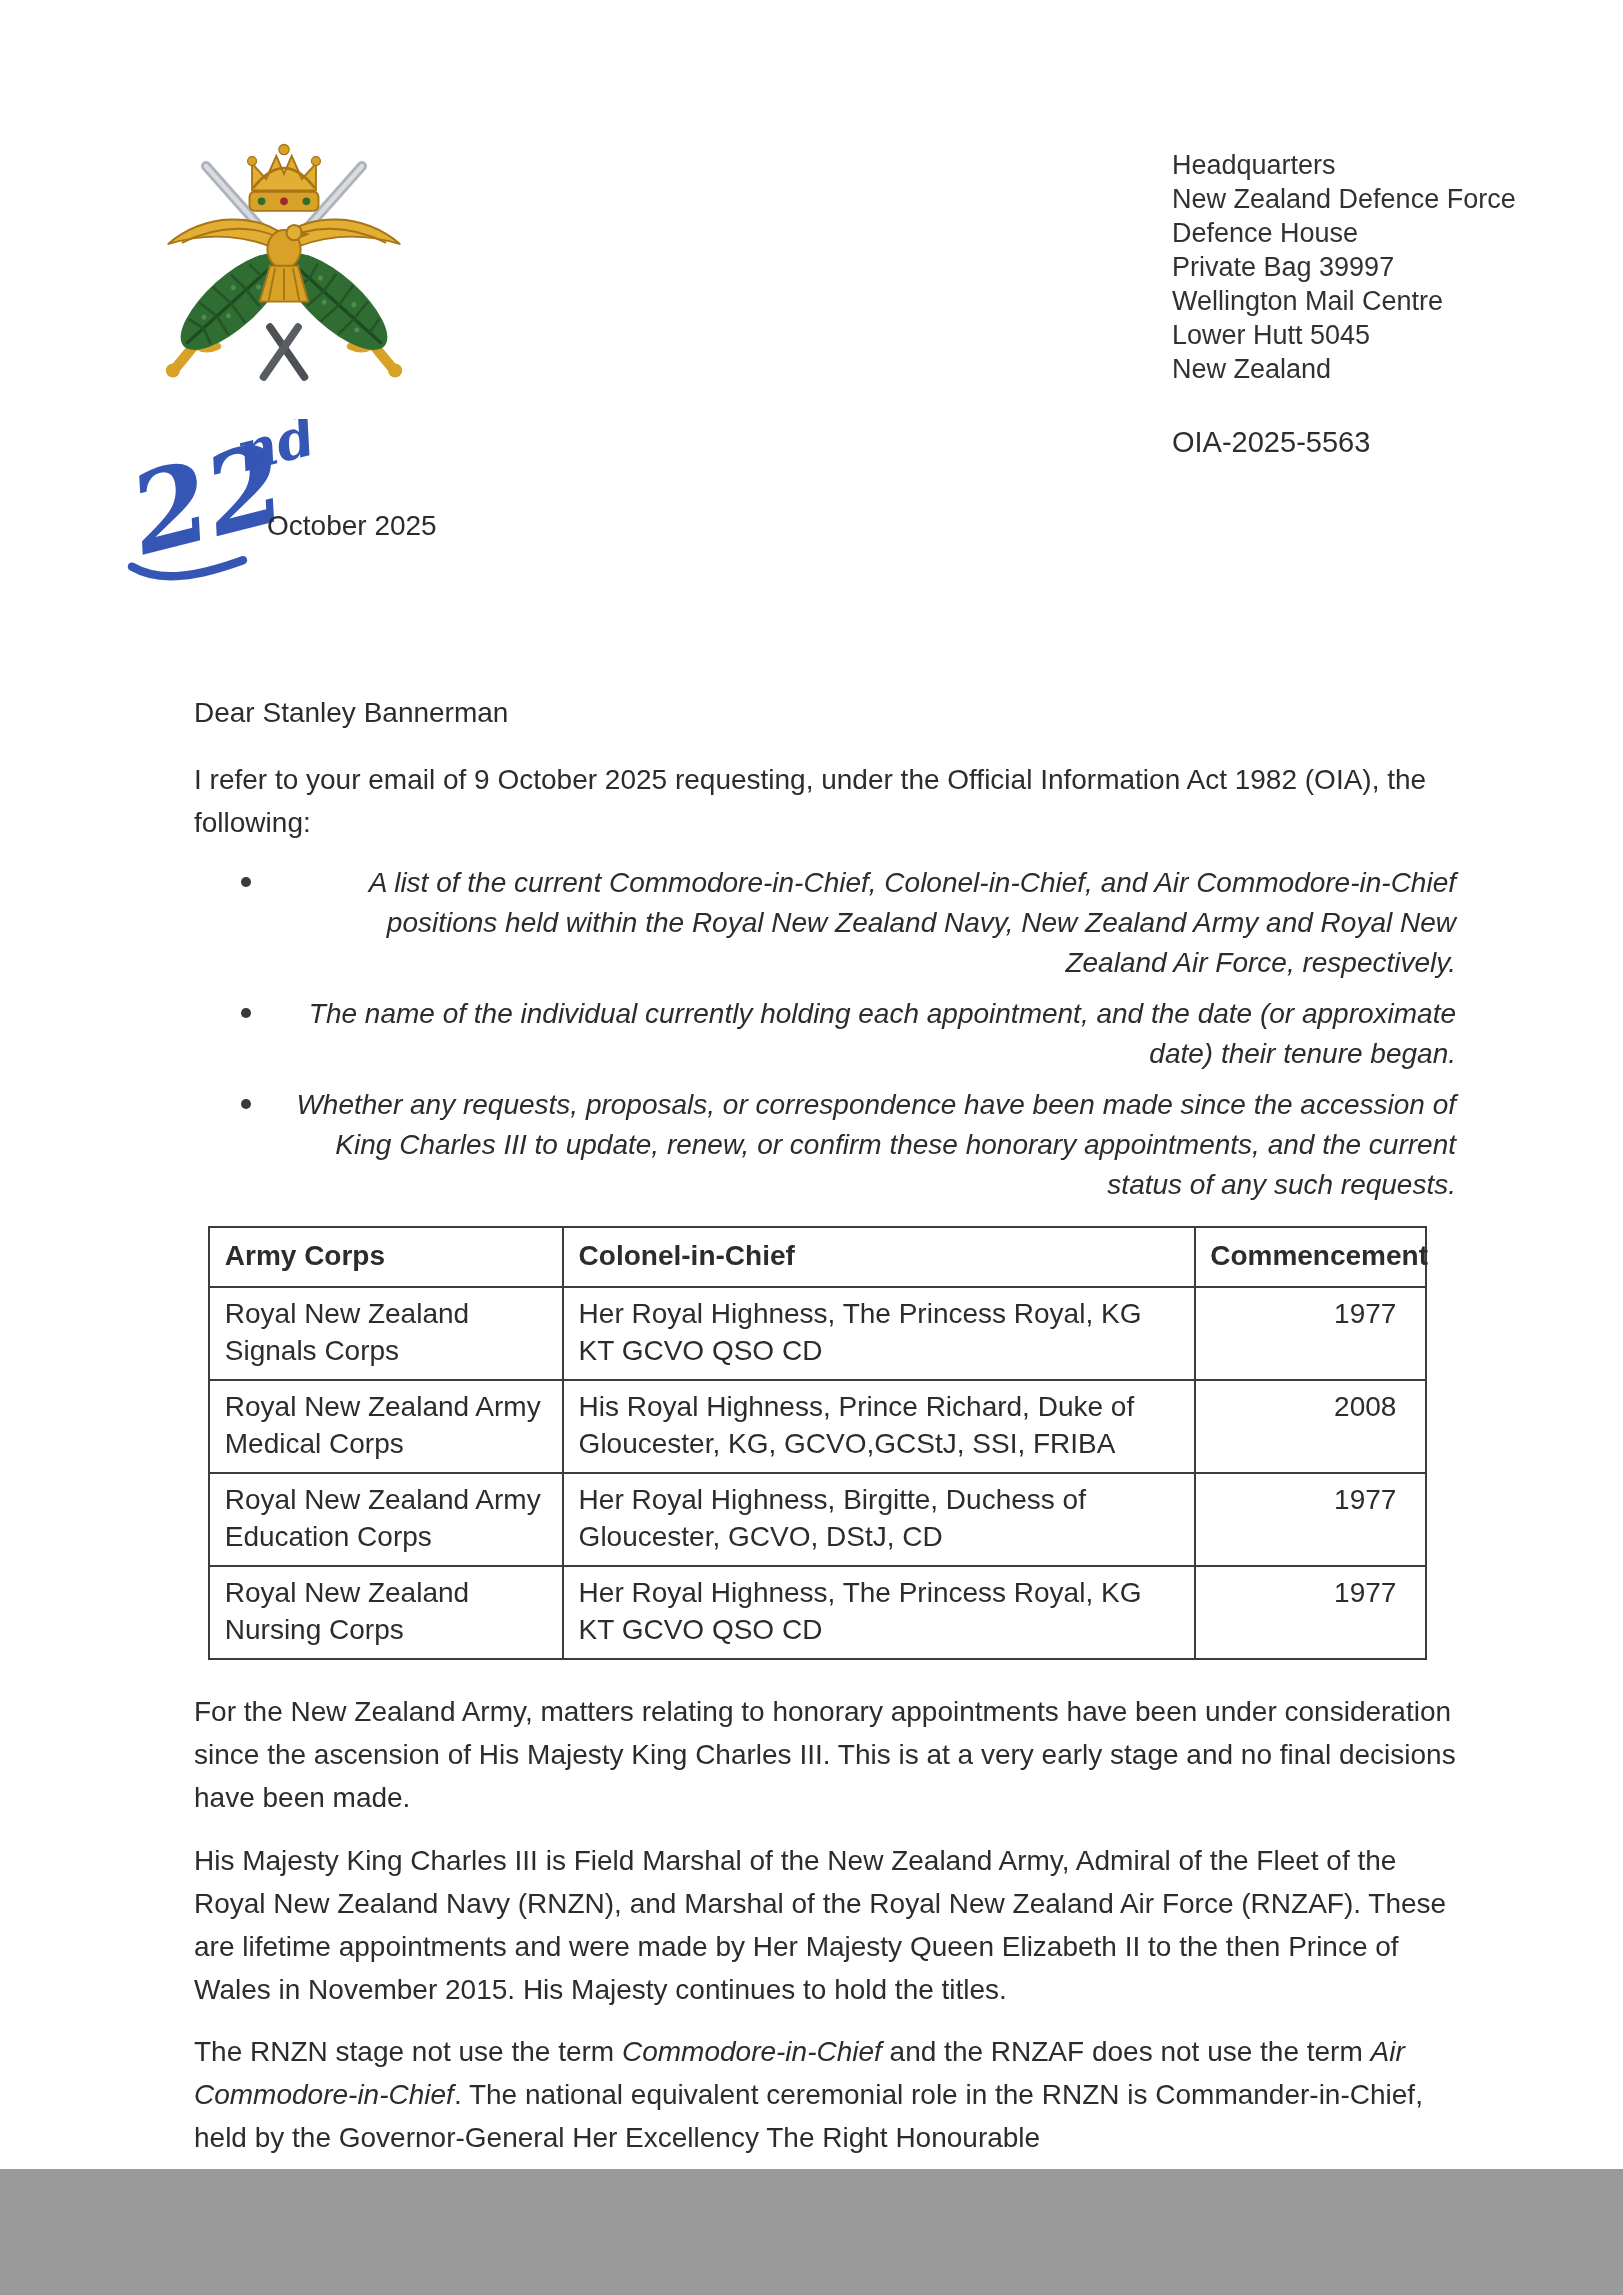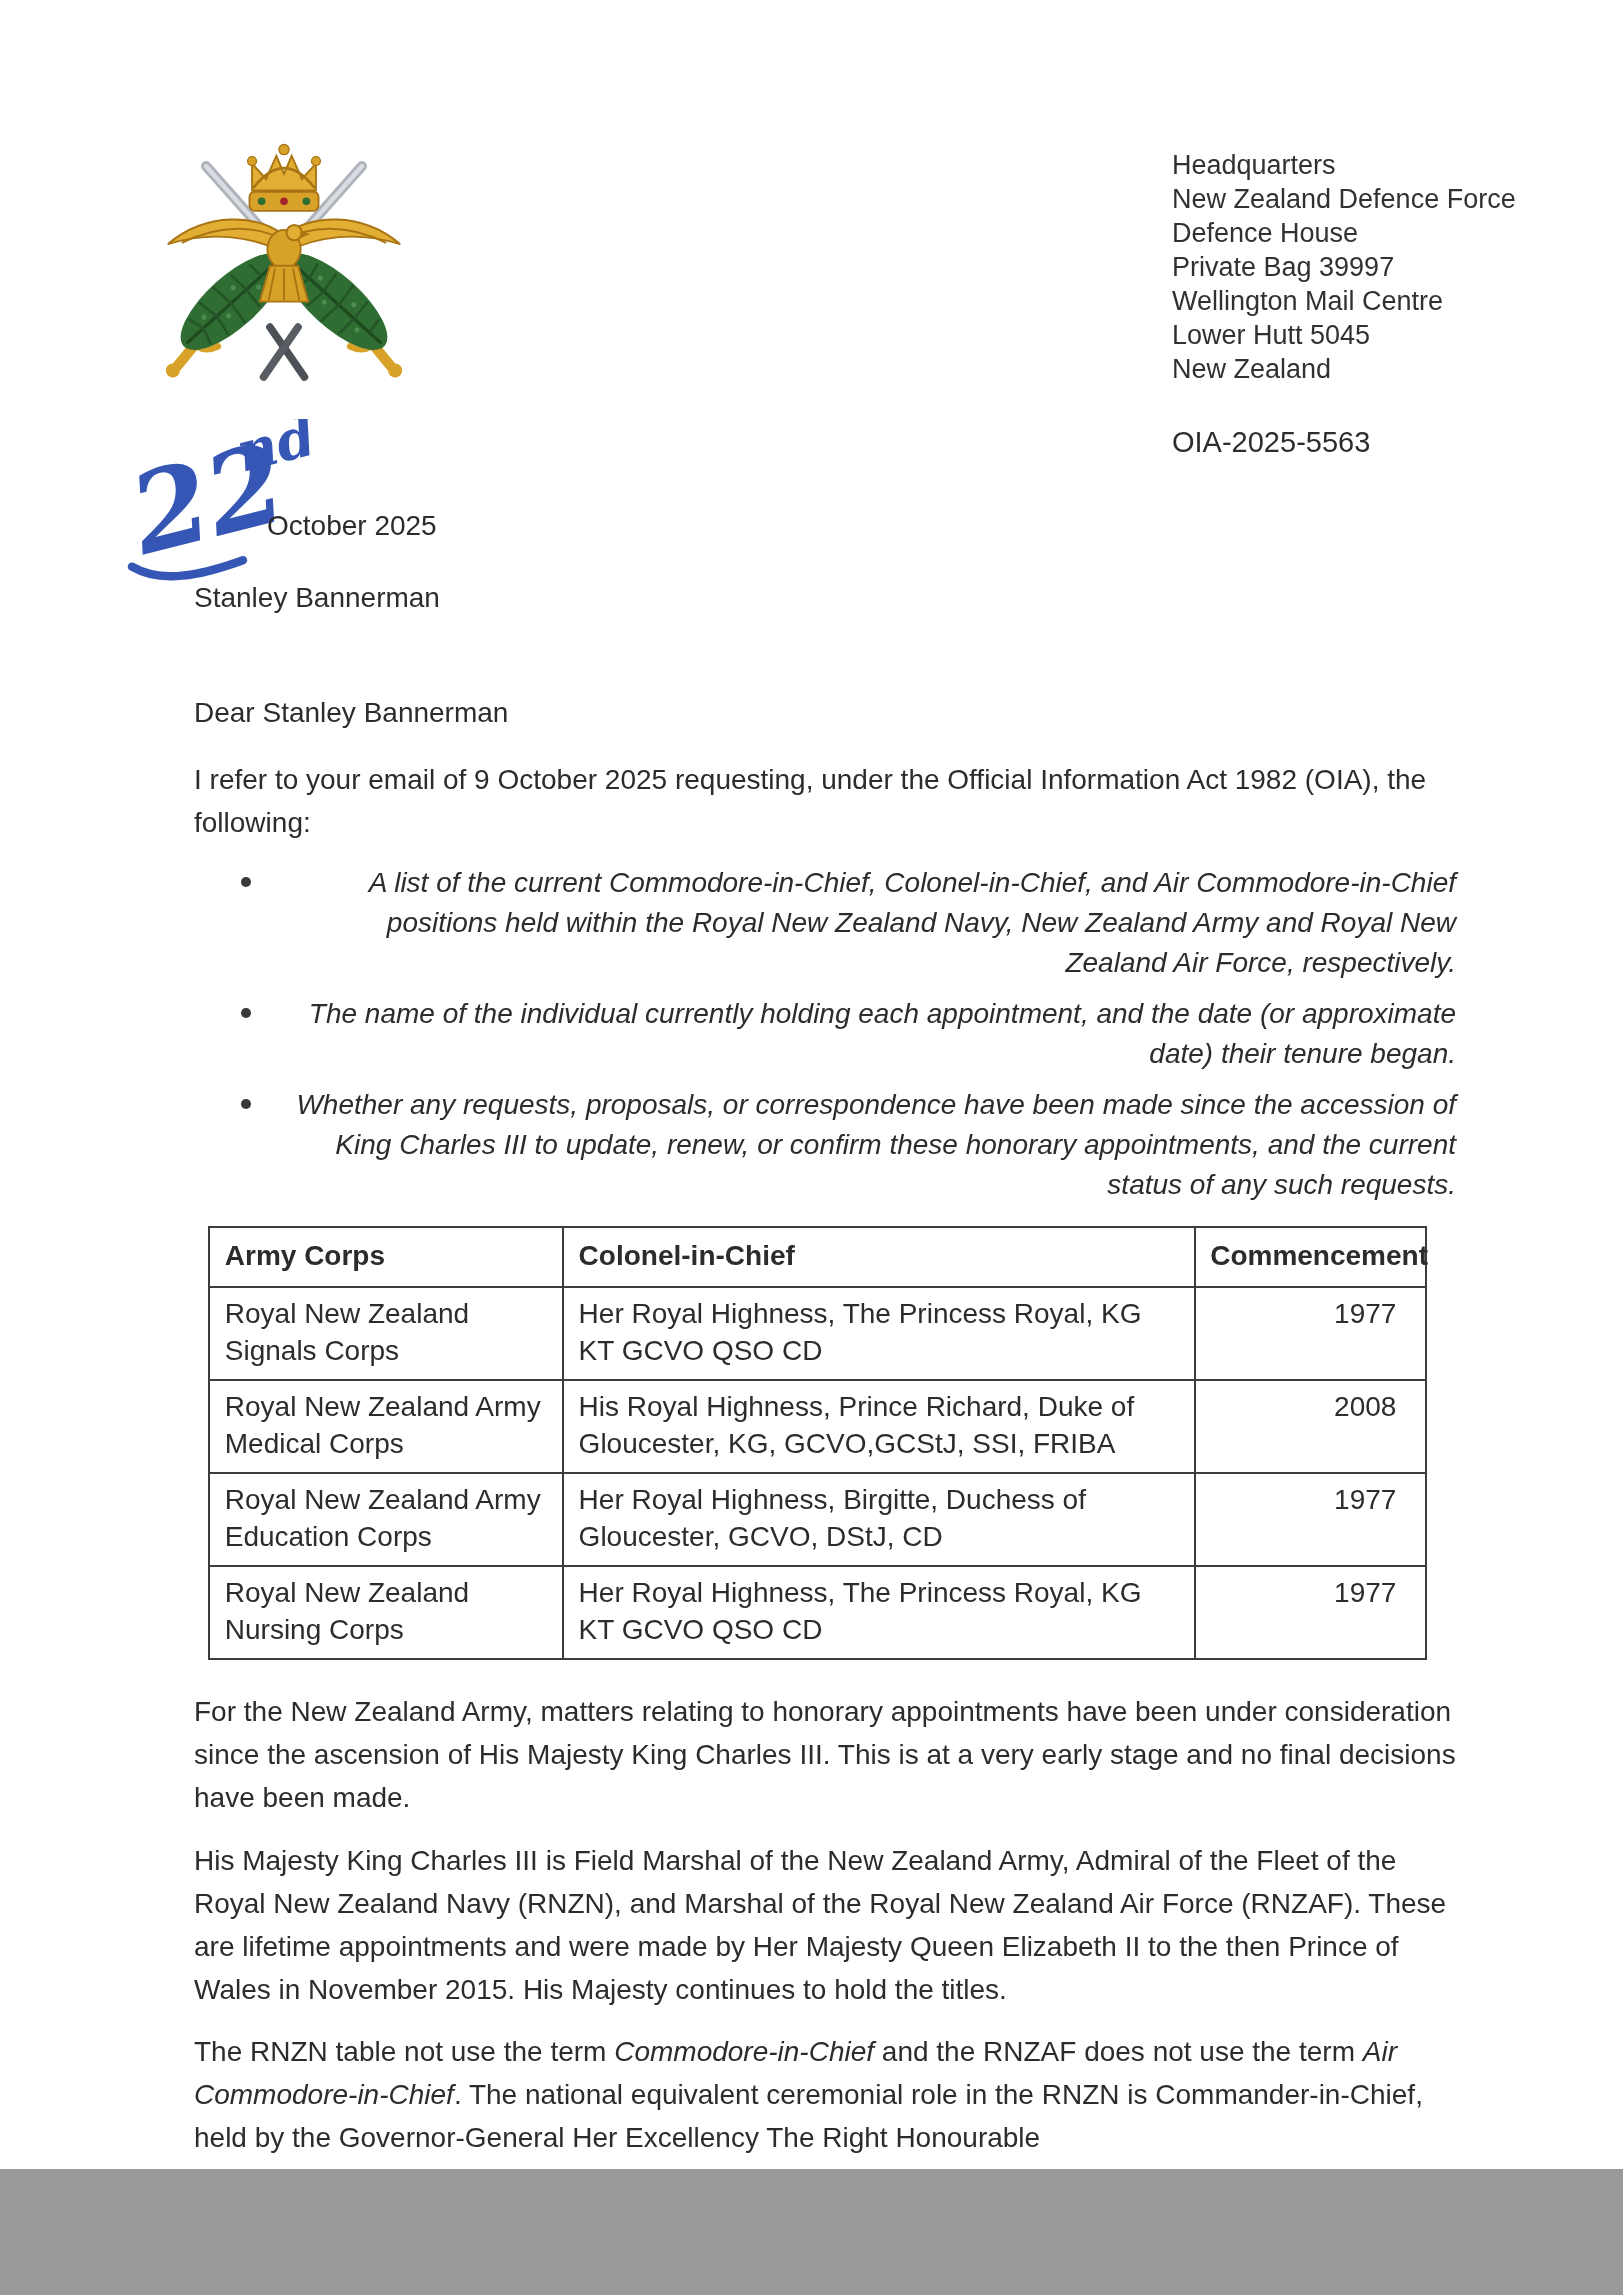--- a/index.html
+++ b/index.html
@@ -178,21 +178,20 @@
         <text x="30" y="182" font-size="168">22</text>
         <text x="208" y="96" font-size="84">nd</text>
       </g>
       <path d="M26,226 C70,252 130,240 196,216" fill="none" stroke="#3556b4" stroke-width="13" stroke-linecap="round"></path>
     </svg>
   </div>
 
   <div class="printed-date">October 2025</div>
 
   <div class="recipient">
-    <div>Stanley Bannerman</div>
   </div>
 
   <div class="body">
     <p class="sal">Dear Stanley Bannerman</p>
 
     <p>I refer to your email of 9 October 2025 requesting, under the Official Information Act 1982 (OIA), the following:</p>
 
     <ul class="req">
       <li><span class="dot"></span><span>A list of the current Commodore-in-Chief, Colonel-in-Chief, and Air Commodore-in-Chief positions held within the Royal New Zealand Navy, New Zealand Army and Royal New Zealand Air Force, respectively.</span></li>
       <li><span class="dot"></span><span>The name of the individual currently holding each appointment, and the date (or approximate date) their tenure began.</span></li>
@@ -234,19 +233,19 @@
           <td>Her Royal Highness, The Princess Royal, KG KT GCVO QSO CD</td>
           <td class="year">1977</td>
         </tr>
       </tbody>
     </table>
 
     <p>For the New Zealand Army, matters relating to honorary appointments have been under consideration since the ascension of His Majesty King Charles III. This is at a very early stage and no final decisions have been made.</p>
 
     <p>His Majesty King Charles III is Field Marshal of the New Zealand Army, Admiral of the Fleet of the Royal New Zealand Navy (RNZN), and Marshal of the Royal New Zealand Air Force (RNZAF). These are lifetime appointments and were made by Her Majesty Queen Elizabeth II to the then Prince of Wales in November 2015. His Majesty continues to hold the titles.</p>
 
-    <p><span>The RNZN table not use the term </span><em>Commodore-in-Chief</em><span> and the RNZAF does not use the term </span><em>Air Commodore-in-Chief</em><span>. The national equivalent ceremonial role in the RNZN is Commander-in-Chief, held by the Governor-General Her Excellency The Right Honourable</span></p>
+    <p><span>The RNZN stage not use the term </span><em>Commodore-in-Chief</em><span> and the RNZAF does not use the term </span><em>Air Commodore-in-Chief</em><span>. The national equivalent ceremonial role in the RNZN is Commander-in-Chief, held by the Governor-General Her Excellency The Right Honourable</span></p>
   </div>
 
   <div class="scan-line"></div>
   <div class="scan-smudge"></div>
 </div>
 
 
 </body></html>

